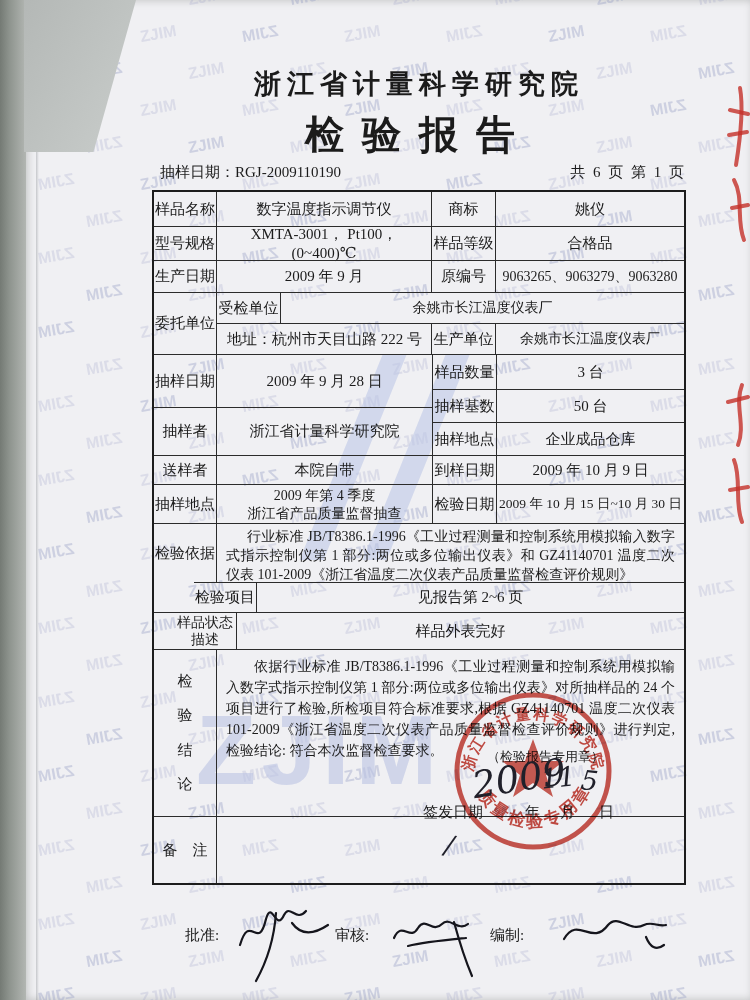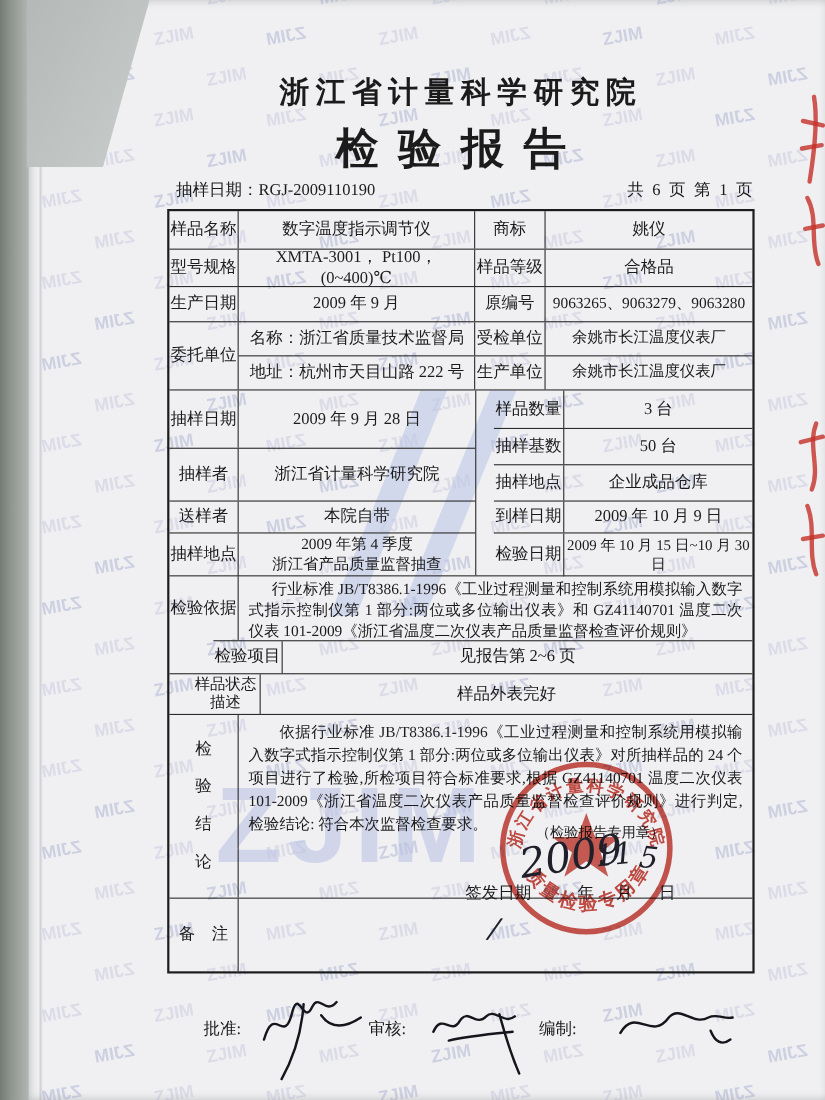--- a/index.html
+++ b/index.html
@@ -320,33 +320,32 @@
         <div class="cell c1 br">生产日期</div>
         <div class="cell c2 br">2009 年 9 月</div>
         <div class="cell c3 br">原编号</div>
         <div class="cell c4 fs14">9063265、9063279、9063280</div>
       </div>
 
       <div class="row" style="height:62px;">
         <div class="cell c1 br">委托单位</div>
         <div class="half-right">
           <div class="srow grow">
-            <div class="cell c2 br left-al">名称：浙江省质量技术监督局</div>
             <div class="cell c3 br">受检单位</div>
             <div class="cell c4 fs14">余姚市长江温度仪表厂</div>
           </div>
           <div class="srow grow">
             <div class="cell c2 br left-al">地址：杭州市天目山路 222 号</div>
             <div class="cell c3 br">生产单位</div>
             <div class="cell c4 fs14">余姚市长江温度仪表厂</div>
           </div>
         </div>
       </div>
 
-      <div class="row" style="height:169px;gap:16px;">
+      <div class="row" style="height:169px;">
         <div class="half-left">
           <div class="srow" style="height:52px;">
             <div class="cell c1 br">抽样日期</div>
             <div class="cell grow">2009 年 9 月 28 日</div>
           </div>
           <div class="srow" style="height:48px;">
             <div class="cell c1 br">抽样者</div>
             <div class="cell grow">浙江省计量科学研究院</div>
           </div>
           <div class="srow" style="height:29px;">

